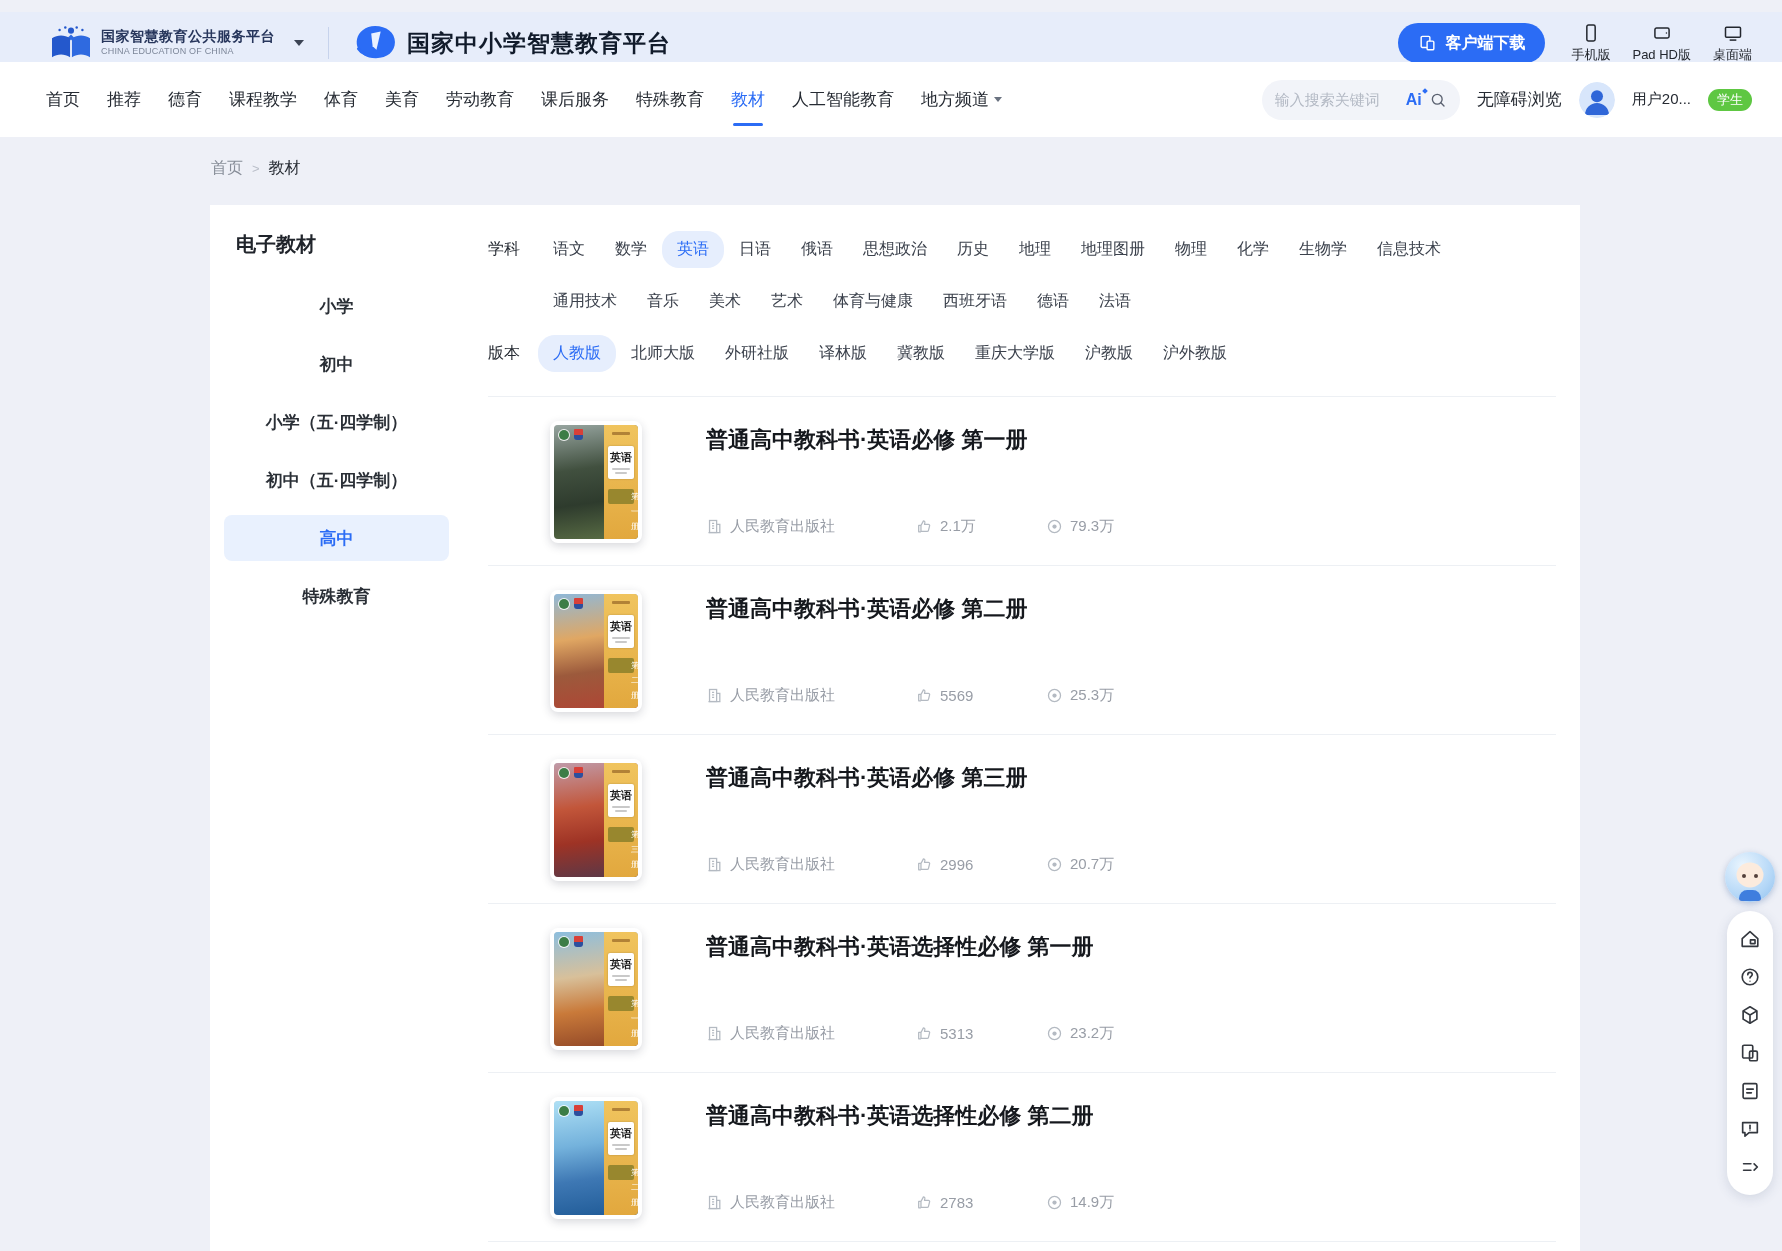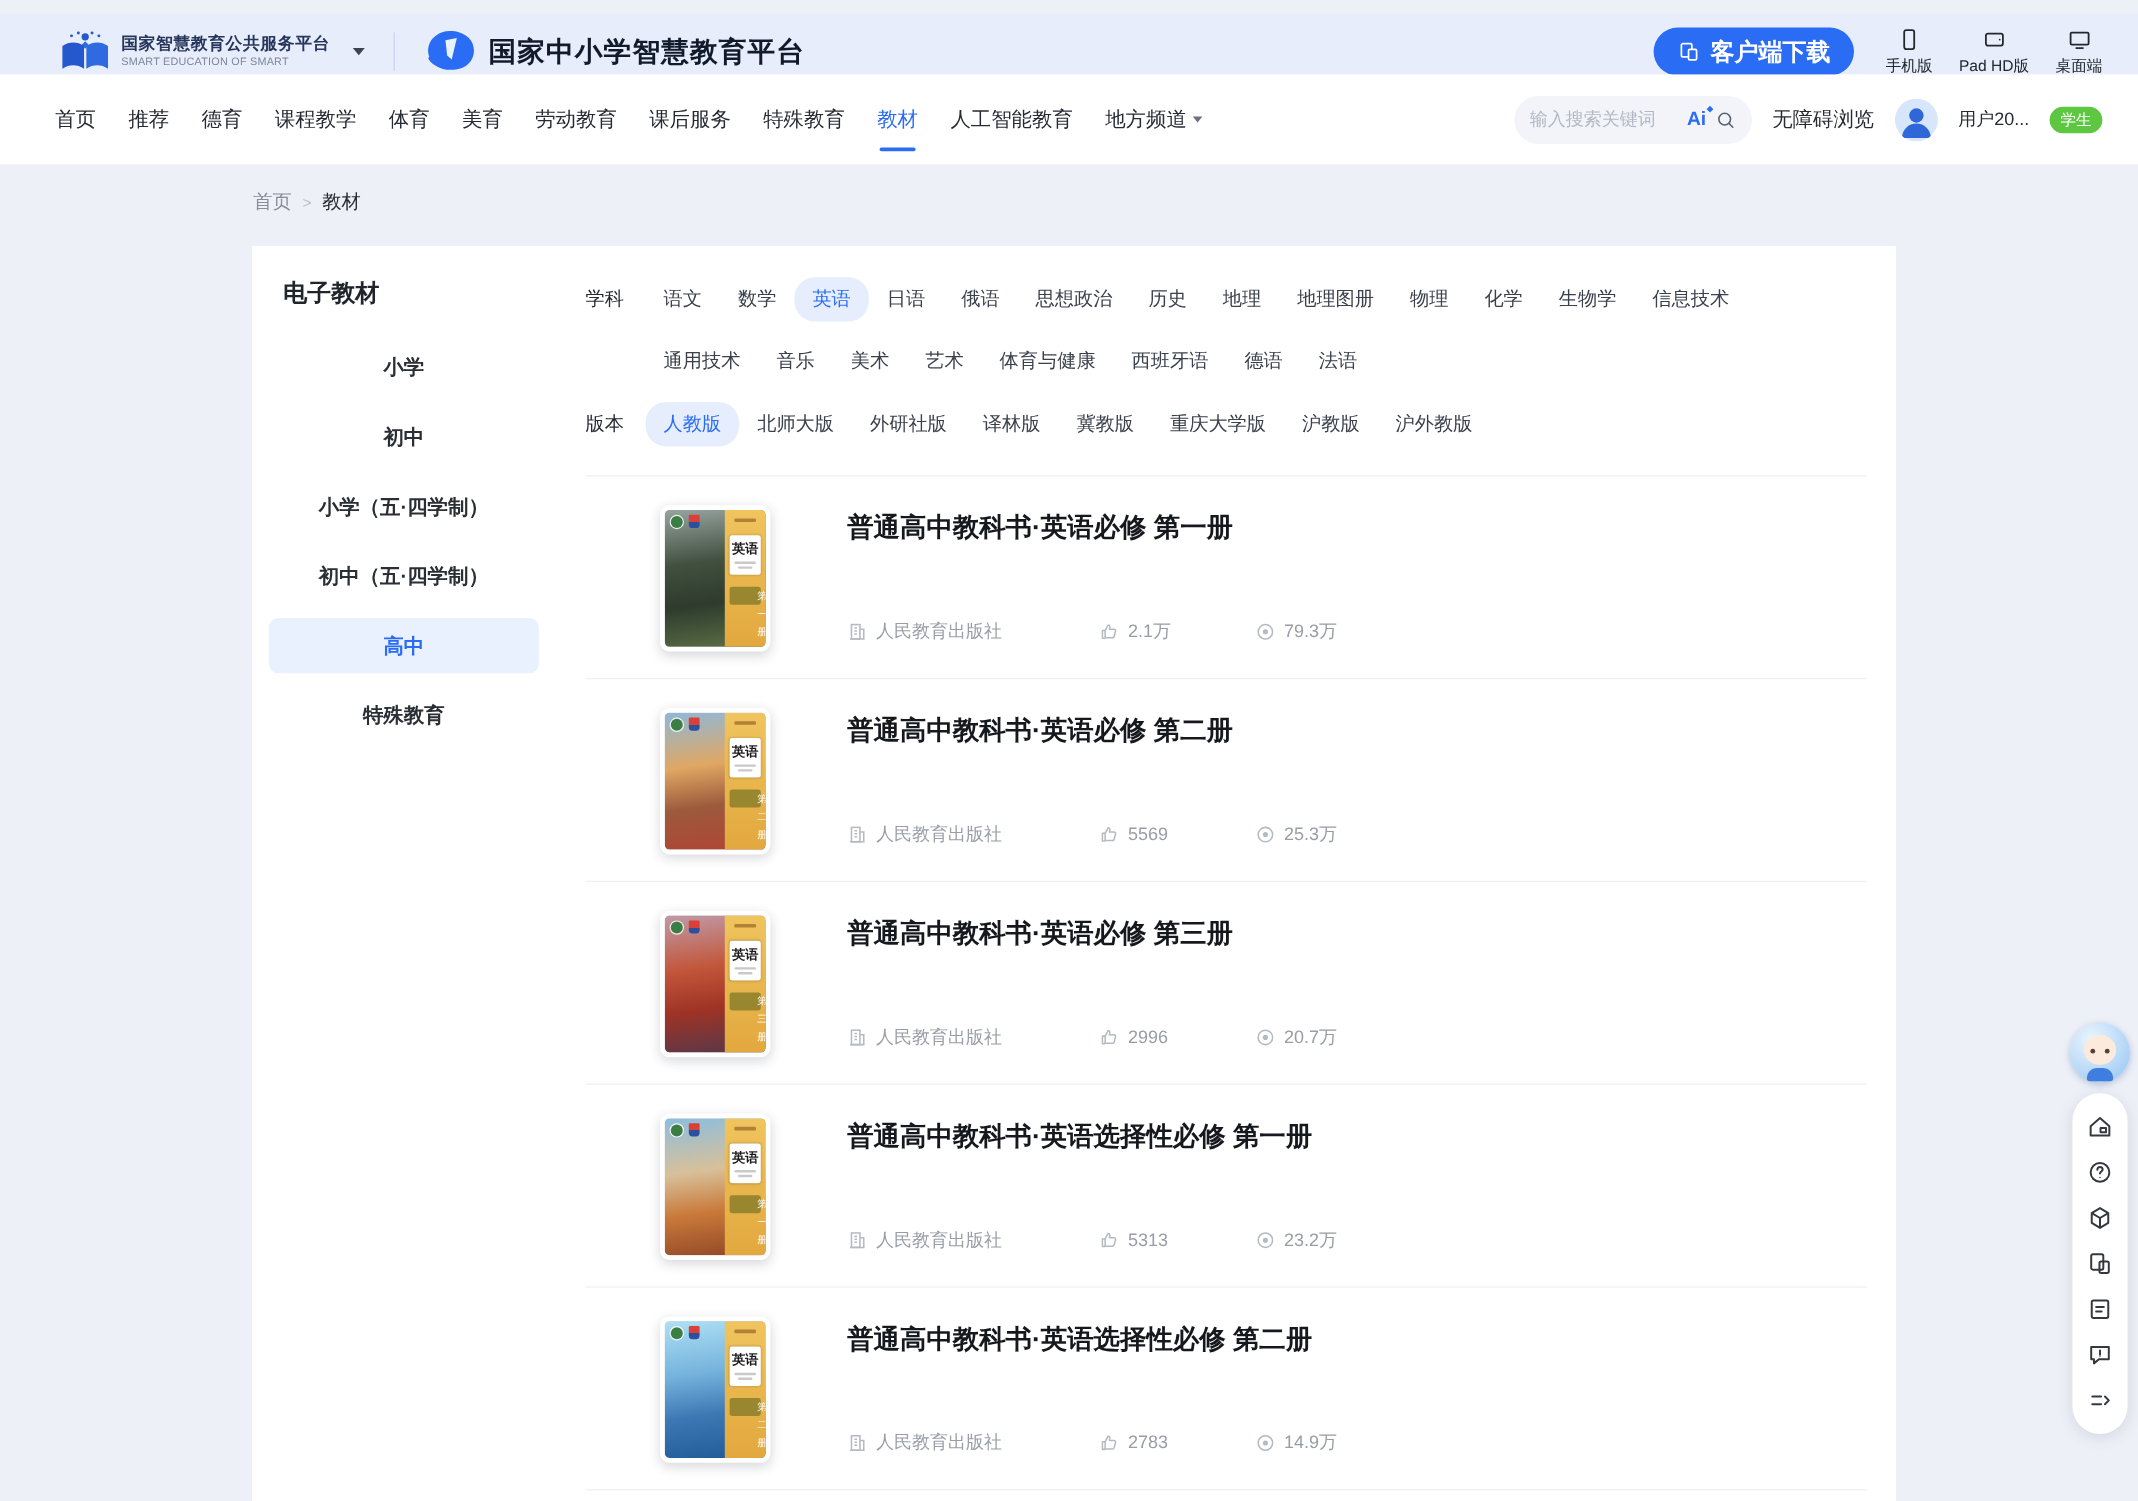--- a/index.html
+++ b/index.html
@@ -11,21 +11,21 @@
   .header { position:absolute; top:12px; left:0; right:0; height:62px; background:#e7edfa; display:flex; align-items:center; padding:0 30px 0 50px; }
   .logo-block { display:flex; align-items:center; gap:9px; }
   .logo-texts { line-height:1.1; }
   .logo-title { font-size:14px; font-weight:700; color:#27365c; letter-spacing:.5px; }
   .logo-sub { font-size:9px; color:#7c8698; letter-spacing:.2px; margin-top:2px; }
   .caret-down { width:0; height:0; border-left:5px solid transparent; border-right:5px solid transparent; border-top:6px solid #3c4454; margin-left:10px; }
   .header-divider { width:1px; height:32px; background:#c7d3ec; margin:0 24px; }
   .site-block { display:flex; align-items:center; gap:10px; }
   .site-title { font-size:23px; font-weight:700; color:#111b2b; font-family:"DejaVu Serif","Liberation Serif",serif; letter-spacing:1px; }
   .header-right { margin-left:auto; display:flex; align-items:center; gap:26px; }
-  .download-btn { display:flex; align-items:center; gap:8px; height:40px; padding:0 20px; border-radius:21px; background:#2b6cf5; color:#fff; font-size:20px; font-weight:600; border:none; cursor:pointer;justify-content:flex-end; }
+  .download-btn { display:flex; align-items:center; gap:8px; height:40px; padding:0 20px; border-radius:21px; background:#2b6cf5; color:#fff; font-size:16px; font-weight:600; border:none; cursor:pointer;justify-content:flex-end; }
   .dev-link { display:flex; flex-direction:column; align-items:center; gap:3px; cursor:pointer; color:#23272e; }
   .dev-link .dev-label { font-size:13px; }
   .dev-icon svg { width:20px; height:20px; }
 
   
   .navbar { position:absolute; top:62px; left:0; right:0; height:75px; background:#fff; display:flex; align-items:center; padding:0 30px 0 46px; }
   .nav-items { display:flex; align-items:center; gap:27px; }
   .nav-item { position:relative; font-size:17px; font-weight:500; color:#262b33; cursor:pointer; display:flex; align-items:center; gap:5px; white-space:nowrap; }
   .nav-item.active { color:#2b6cf5; }
   .nav-item.active::after { content:""; position:absolute; bottom:-15px; left:50%; transform:translateX(-50%); width:30px; height:3px; border-radius:2px; background:#2b6cf5; }
@@ -110,21 +110,21 @@
           <circle cx="10" cy="6.2" r="1.3"></circle>
           <circle cx="34" cy="6.2" r="1.3"></circle>
         <circle cx="22" cy="7" r="3.2"></circle>
         <path d="M22 11 l3.2 3.2 -3.2 3.2 -3.2 -3.2 Z" fill="#2f6ae0"></path>
         <path d="M2 15 C8 11 15 11 21 15 V35 C15 31 8 31 2 35 Z"></path>
         <path d="M42 15 C36 11 29 11 23 15 V35 C29 31 36 31 42 35 Z" fill="#2f6ae0"></path>
       </g>
     </svg>
     <div class="logo-texts">
       <div class="logo-title">国家智慧教育公共服务平台</div>
-      <div class="logo-sub">SMART EDUCATION OF SMART</div>
+      <div class="logo-sub">CHINA EDUCATION OF CHINA</div>
     </div>
     <span class="caret-down"></span>
   </div>
   <div class="header-divider"></div>
   <div class="site-block">
     <svg width="44" height="38" viewBox="0 0 46 40">
       <path d="M23 2 C35 2 44 9 44 19 C44 29 36 36 24 36 C13 36 8 31 5.5 26 C2 19.5 4 11 10 6.5 C14 3.4 18 2 23 2 Z" fill="#2b6cf5"></path>
       <path d="M5.5 26 C9 31.5 16 34 22.5 32.5" fill="none" stroke="#2b6cf5" stroke-width="3" stroke-linecap="round"></path>
       <path d="M19 10 L29 8 L24.5 27 L20.5 23.5 Z" fill="#eaf1ff"></path>
     </svg>

